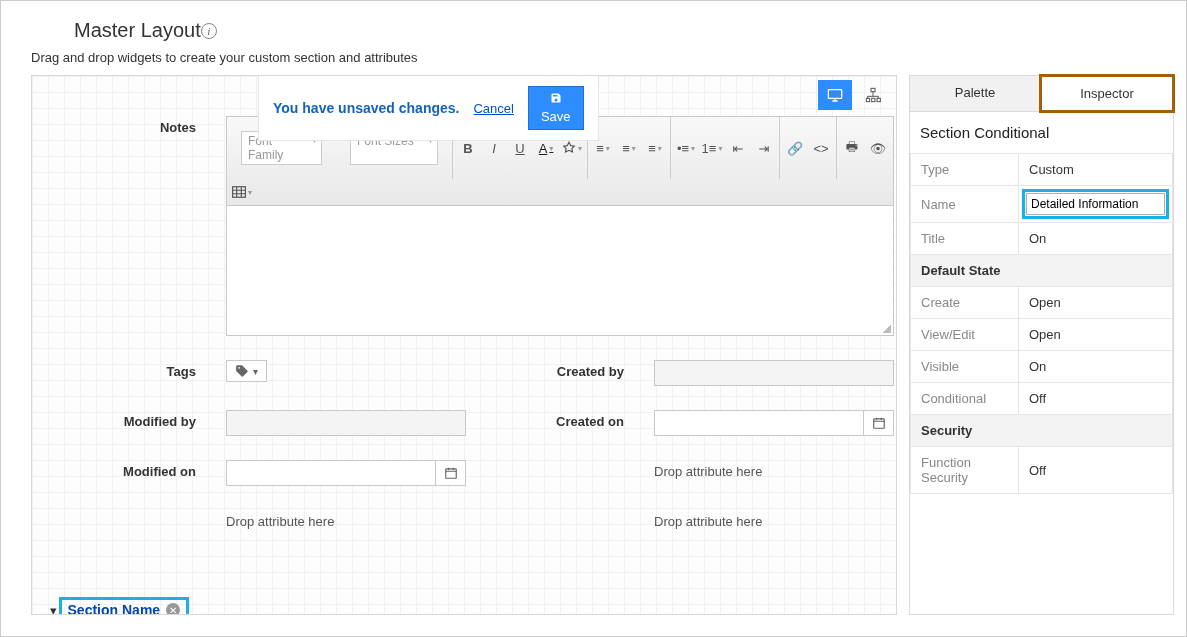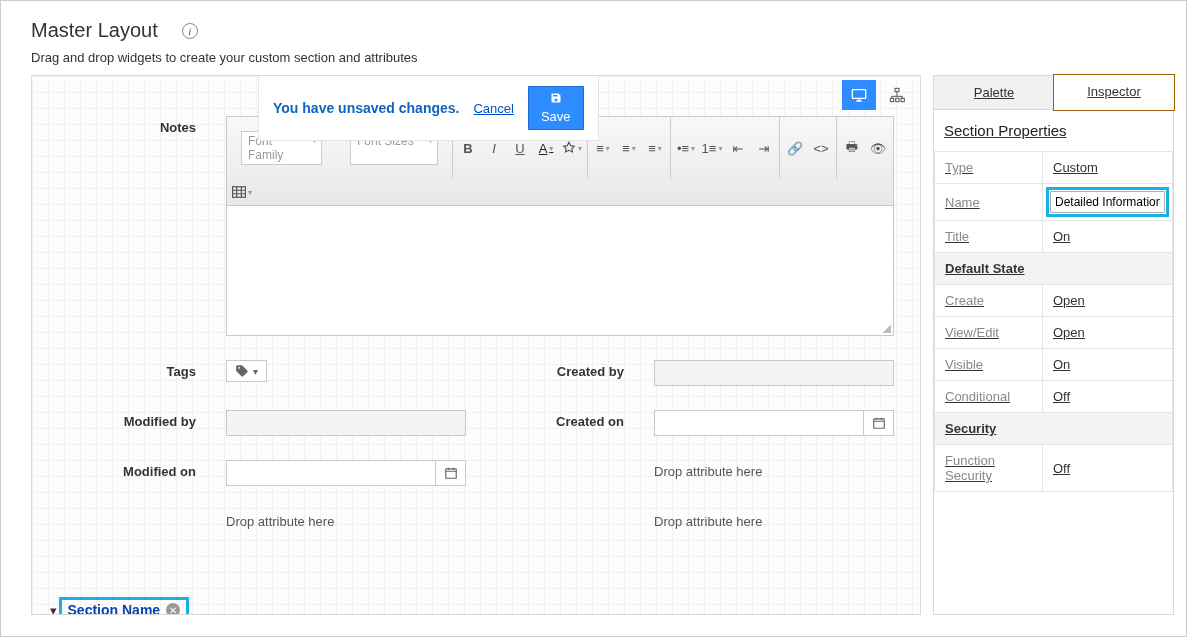--- a/index.html
+++ b/index.html
@@ -1,24 +1,24 @@
 <!DOCTYPE html>
 <html><head>
 <meta charset="utf-8">
 <style>
 * { box-sizing: border-box; margin: 0; padding: 0; }
 body { font-family: "Helvetica Neue", Helvetica, Arial, sans-serif; font-size: 13px; color: #333; background: #fff; }
 .page { width: 1187px; height: 637px; position: relative; border: 1px solid #ccc; }
 .header { padding: 18px 30px 8px 30px; }
-.header h1 { font-size: 20px; font-weight: 400; color: #333; display: flex; align-items: center; gap: 24px; }
+.header h1 { font-size: 20px; font-weight: 400; color: #333; display: flex; align-items: center; gap: 0; margin-left: 43px; }
 .info-icon { display:inline-flex; width:16px; height:16px; border:1px solid #888; border-radius:50%; align-items:center; justify-content:center; font-size:11px; font-style: italic; color:#666; font-family: serif; }
 .subheader { padding: 0 30px 10px 30px; font-size: 13px; color: #333; }
 .workspace { display: flex; padding: 0 12px 0 30px; height: 540px; }
 .canvas { flex: 1; background: #fdfdfd; border: 1px solid #d9d9d9; background-image: linear-gradient(#f1f1f1 1px, transparent 1px), linear-gradient(90deg, #f1f1f1 1px, transparent 1px); background-size: 16px 16px; position: relative; overflow: hidden; }
-.rightpane { width: 241px; margin-left: 12px; border: 1px solid #d9d9d9; background:#fff;text-decoration:underline; }
+.rightpane { width: 265px; margin-left: 12px; border: 1px solid #d9d9d9; background:#fff; }
 .unsaved-bar { position: absolute; top: 0; left: 226px; background: #fff; border: 1px solid #e5e5e5; border-top:none; padding: 10px 14px; display: flex; align-items: center; gap: 14px; z-index: 5; }
 .unsaved-bar .msg { color: #1064bf; font-weight: 700; font-size: 14px; }
 .unsaved-bar a { color: #0052cc; text-decoration: underline; font-size: 13px; }
 .btn-save { background: #2d8cff; color: #fff; border: 1px solid #1f6fd1; padding: 5px 12px; font-size: 13px; display:flex; align-items:center; gap:5px; cursor:pointer;flex-direction:column; }
 .device-toggle { position: absolute; top: 4px; right: 6px; display: flex; gap: 4px; z-index:5;}
 .device-btn { width: 34px; height: 30px; display:flex; align-items:center; justify-content:center; cursor:pointer; }
 .device-btn.active { background: #2d8cff; color:#fff; }
 .device-btn svg { width:20px; height:16px; }
 .device-btn:not(.active) svg { color:#555; }
 .formgrid { padding: 40px 20px 10px 20px; display: grid; grid-template-columns: 150px 240px 140px 240px; row-gap: 22px; column-gap: 8px; align-items: start; gap: 24px; }
@@ -42,21 +42,21 @@
 .dropzone { color:#555; font-size:13px; padding-top:4px;}
 .section-sel { margin: 58px 0 0 18px; display:flex; align-items:center; gap:2px;}
 .section-sel .caret { font-size:13px; }
 .section-sel .box { border:3px solid #19b1e5; padding:2px 6px; display:flex; align-items:center; gap:6px;}
 .section-sel .box span.t { color:#0645ad; font-weight:700; font-size:14px;}
 .close-circ { width:14px; height:14px; border-radius:50%; background:#999; color:#fff; display:flex; align-items:center; justify-content:center; font-size:10px; cursor:pointer;}
 .dropzone-row { display:grid; grid-template-columns: 150px 240px 140px 240px; margin:18px 20px 0 20px; gap:8px;}
 .tabs { display:flex; background:#f1f1f1; border-bottom:1px solid #d9d9d9;}
 .tab { flex:1; text-align:center; padding:9px 4px; font-size:13px; color:#333; border-right:1px solid #d9d9d9; cursor:pointer; background:#f1f1f1;}
 .tab:last-child{border-right:none;}
-.tab.active { background:#fff; border:1px solid #a16207; margin:-2px; position:relative; z-index:2; font-weight:400;}
+.tab.active { background:#fff; border:3px solid #a16207; margin:-2px; position:relative; z-index:2; font-weight:400;}
 .props-title { padding:12px 10px; font-size:15px; color:#222;}
 .prop-table { width:100%; border-collapse:collapse;}
 .prop-table td { border:1px solid #e5e5e5; padding:8px 10px; font-size:13px; vertical-align:middle;}
 .prop-table td.k { color:#888; width:108px; background:#fff;}
 .prop-table td.grp { background:#f3f3f3; font-weight:700; color:#333;}
 .name-input-wrap { border:3px solid #19b1e5; padding:1px;}
 .name-input { width:100%; border:1px solid #b0b0b0; padding:3px 4px; font-size:12px; }
 svg { display:block;}
 </style>
 </head>
@@ -224,21 +224,21 @@
         <div class="dropzone">Drop attribute here</div>
       </div>
 
     </div>
 
     <div class="rightpane">
       <div class="tabs">
         <div class="tab">Palette</div>
         <div class="tab active">Inspector</div>
       </div>
-      <div class="props-title">Section Properties</div>
+      <div class="props-title">Section Conditional</div>
       <table class="prop-table">
         <tbody>
             <tr>
           <td class="k">Type</td>
           <td>Custom</td>
         </tr>
         <tr>
           <td class="k">Name</td>
           <td style="padding:3px;">
             <div class="name-input-wrap">

